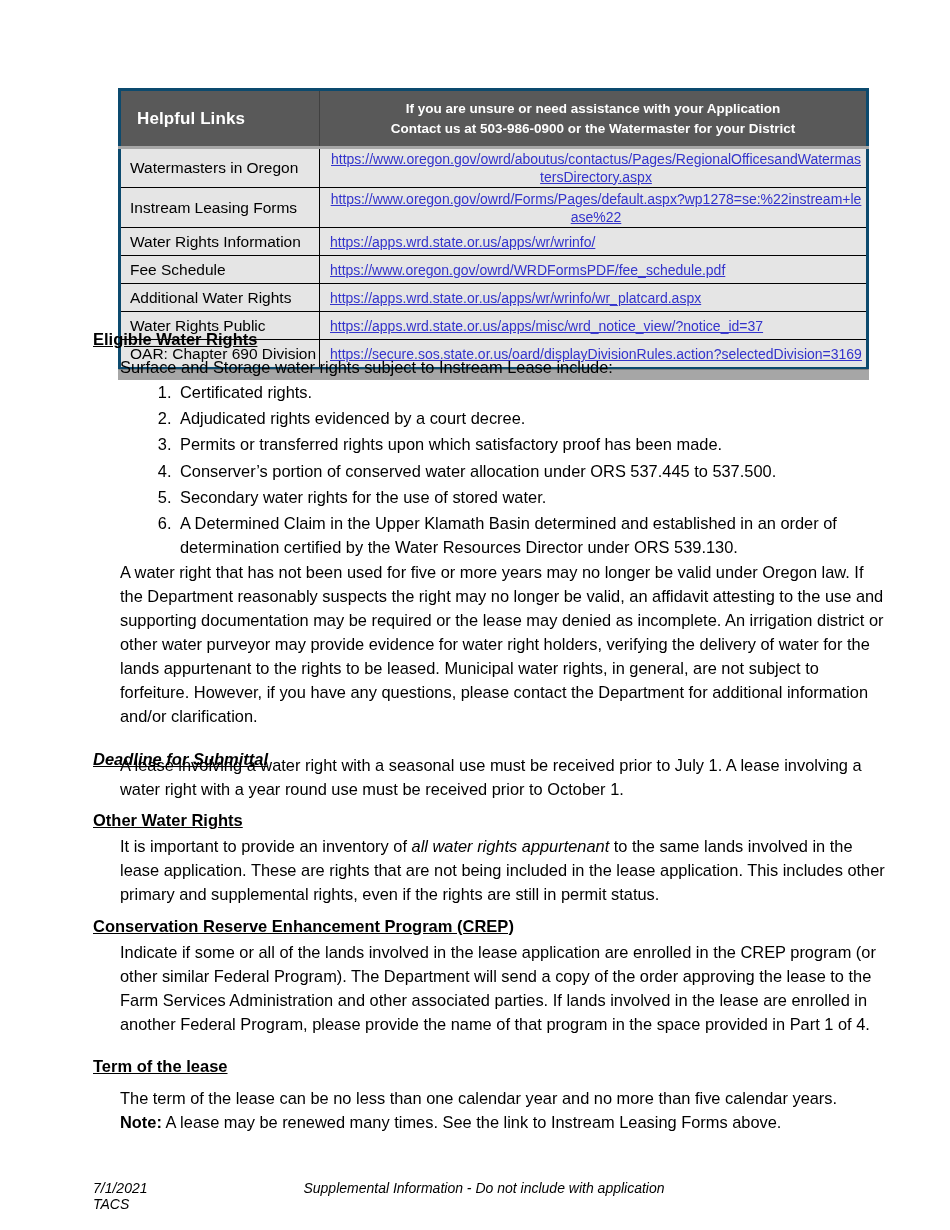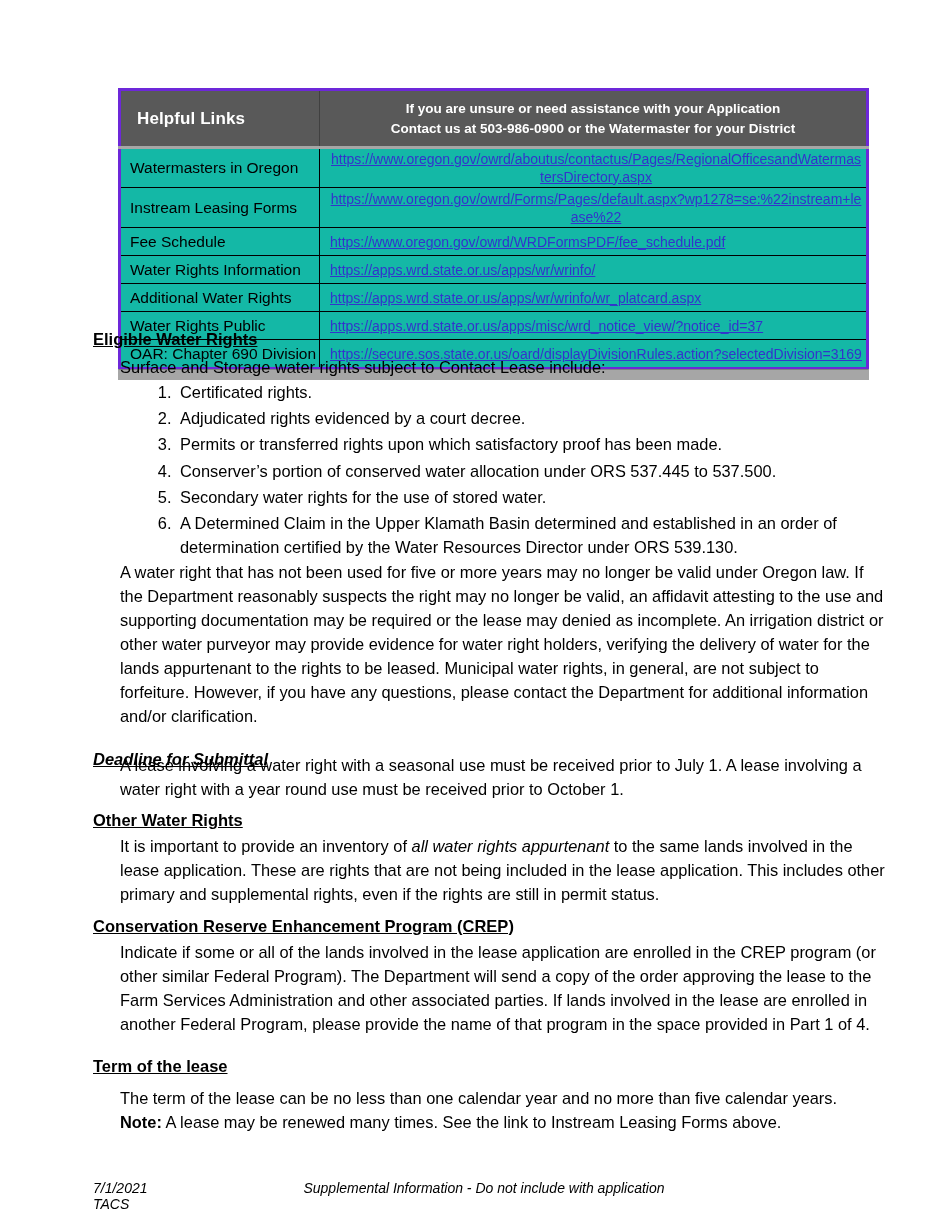--- a/index.html
+++ b/index.html
@@ -27,22 +27,22 @@
   .links-table-wrap {
     position: absolute;
     left: 118px;
     top: 88px;
     width: 751px;
   }
   .links-table {
     width: 100%;
     border-collapse: collapse;
     table-layout: fixed;
-    border: 3px solid #6d28d9;
-    background: #14b8a6;
+    border: 3px solid #0c4a6e;
+    background: #e5e5e5;
   }
   .links-table td {
     padding: 0;
     vertical-align: middle;
   }
 
   
   .hdr-row td {
     background: #595959;
     color: #ffffff;
@@ -192,30 +192,30 @@
         </tr>
 
         <tr class="lrow">
           <td class="lbl">Instream Leasing Forms</td>
           <td class="url">
             <span class="urltext">https://www.oregon.gov/owrd/Forms/Pages/default.aspx?wp1278=se:%22instream+lease%22</span>
           </td>
         </tr>
 
         <tr class="lrow">
+          <td class="lbl">Water Rights Information</td>
+          <td class="url">
+            <span class="urltext">https://apps.wrd.state.or.us/apps/wr/wrinfo/</span>
+          </td>
+        </tr>
+
+        <tr class="lrow">
           <td class="lbl">Fee Schedule</td>
           <td class="url">
             <span class="urltext">https://www.oregon.gov/owrd/WRDFormsPDF/fee_schedule.pdf</span>
-          </td>
-        </tr>
-
-        <tr class="lrow">
-          <td class="lbl">Water Rights Information</td>
-          <td class="url">
-            <span class="urltext">https://apps.wrd.state.or.us/apps/wr/wrinfo/</span>
           </td>
         </tr>
 
         <tr class="lrow">
           <td class="lbl">Additional Water Rights</td>
           <td class="url">
             <span class="urltext">https://apps.wrd.state.or.us/apps/wr/wrinfo/wr_platcard.aspx</span>
           </td>
         </tr>
 
@@ -232,21 +232,21 @@
             <span class="urltext">https://secure.sos.state.or.us/oard/displayDivisionRules.action?selectedDivision=3169</span>
           </td>
         </tr>
       </tbody>
     </table>
     <div class="table-foot"></div>
   </div>
 
   <div class="sec-head" style="top:330px;">Eligible Water Rights</div>
 
-  <div class="body-block" style="top:355px;">Surface and Storage water rights subject to Contact Lease include:</div>
+  <div class="body-block" style="top:355px;">Surface and Storage water rights subject to Instream Lease include:</div>
 
   <ol class="rights">
     <li>Certificated rights.</li>
     <li>Adjudicated rights evidenced by a court decree.</li>
     <li>Permits or transferred rights upon which satisfactory proof has been made.</li>
     <li>Conserver’s portion of conserved water allocation under ORS 537.445 to 537.500.</li>
     <li>Secondary water rights for the use of stored water.</li>
     <li>A Determined Claim in the Upper Klamath Basin determined and established in an order of determination certified by the Water Resources Director under ORS 539.130.</li>
   </ol>
 

